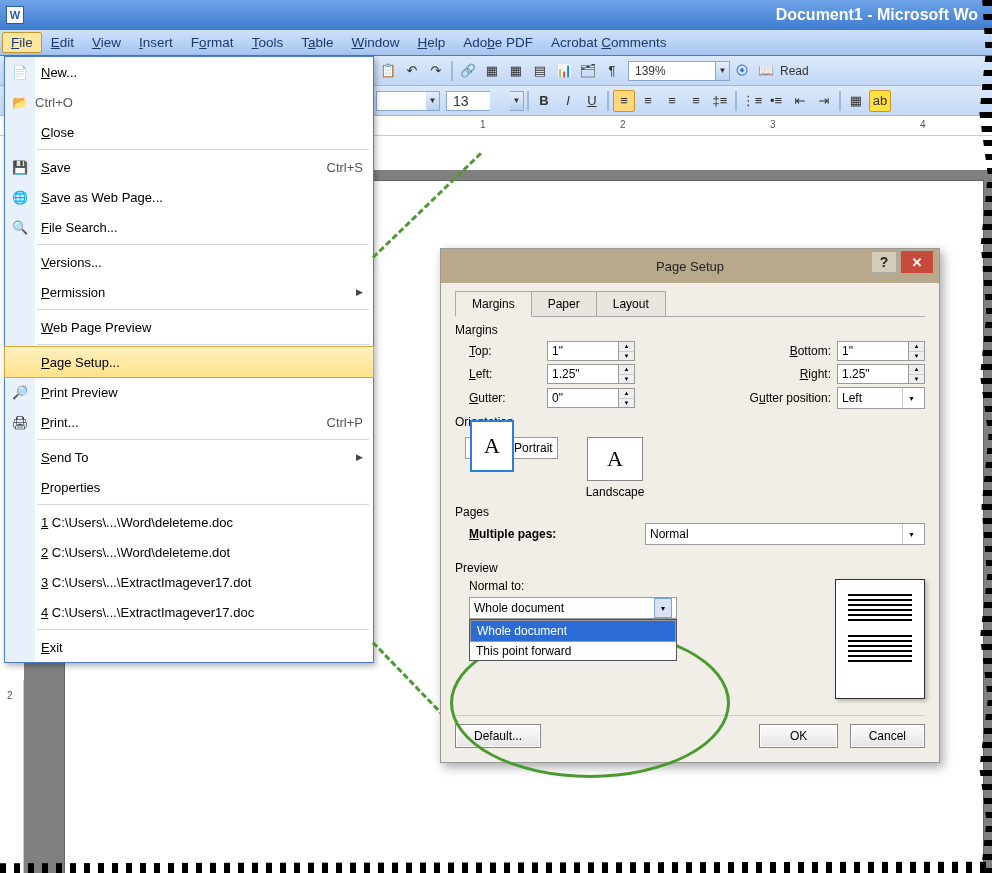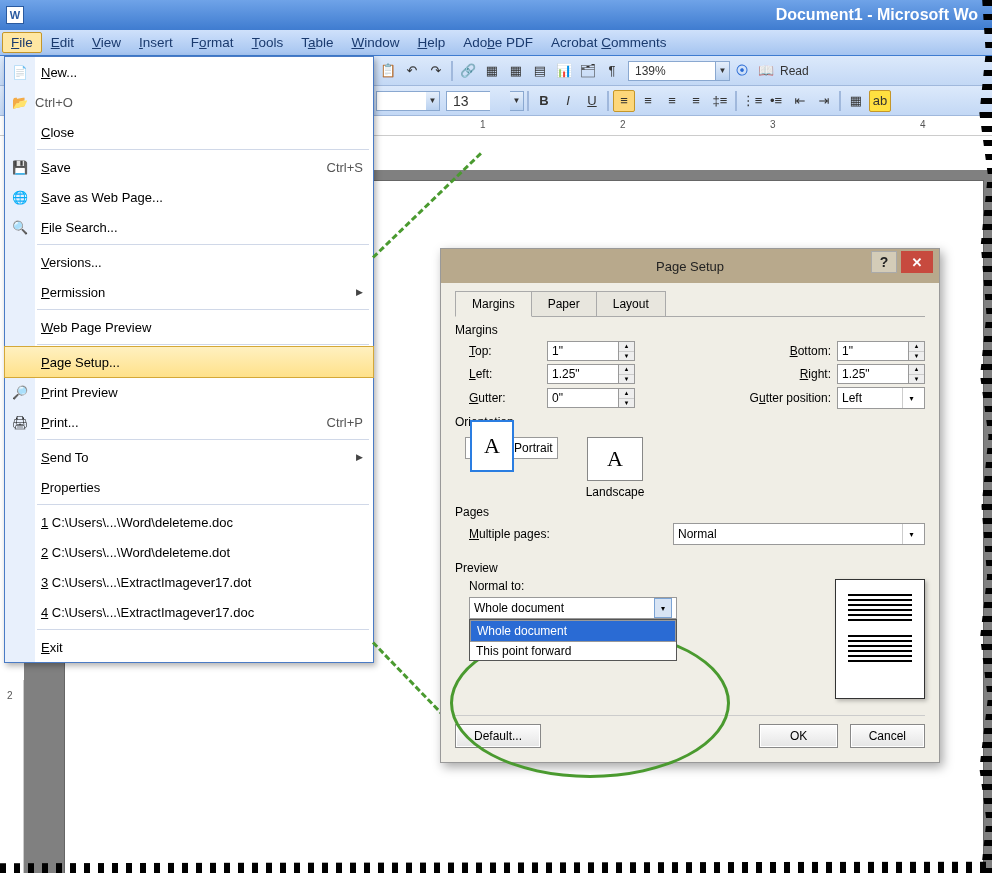--- a/index.html
+++ b/index.html
@@ -358,22 +358,22 @@
         <span>Portrait</span>
       </div>
       <div class="orient-opt ls">
         <div class="orient-pg">A</div>
         <span>Landscape</span>
       </div>
     </div>
 
     <div class="grp-lbl">Pages</div>
     <div class="row" style="padding-left:14px;">
-      <span style="width:140px;"><u>M</u>ultiple pages:</span>
-      <div class="sel" style="flex:1;margin-left:64px;gap:28px;">
+      <span style="width:140px;font-weight:bold;"><u>M</u>ultiple pages:</span>
+      <div class="sel" style="flex:1;margin-left:36px;gap:28px;">
           <span>Normal</span>
           <span class="ar">▾</span>
         </div>
     </div>
 
     <div class="grp-lbl" style="margin-top:16px;">Preview</div>
     <div class="row" style="align-items:flex-start;padding-left:14px;">
       <div style="flex:1;">
         <div style="margin-bottom:4px;">Normal to:</div>
         <div class="apply-combo" style="width:208px;">

